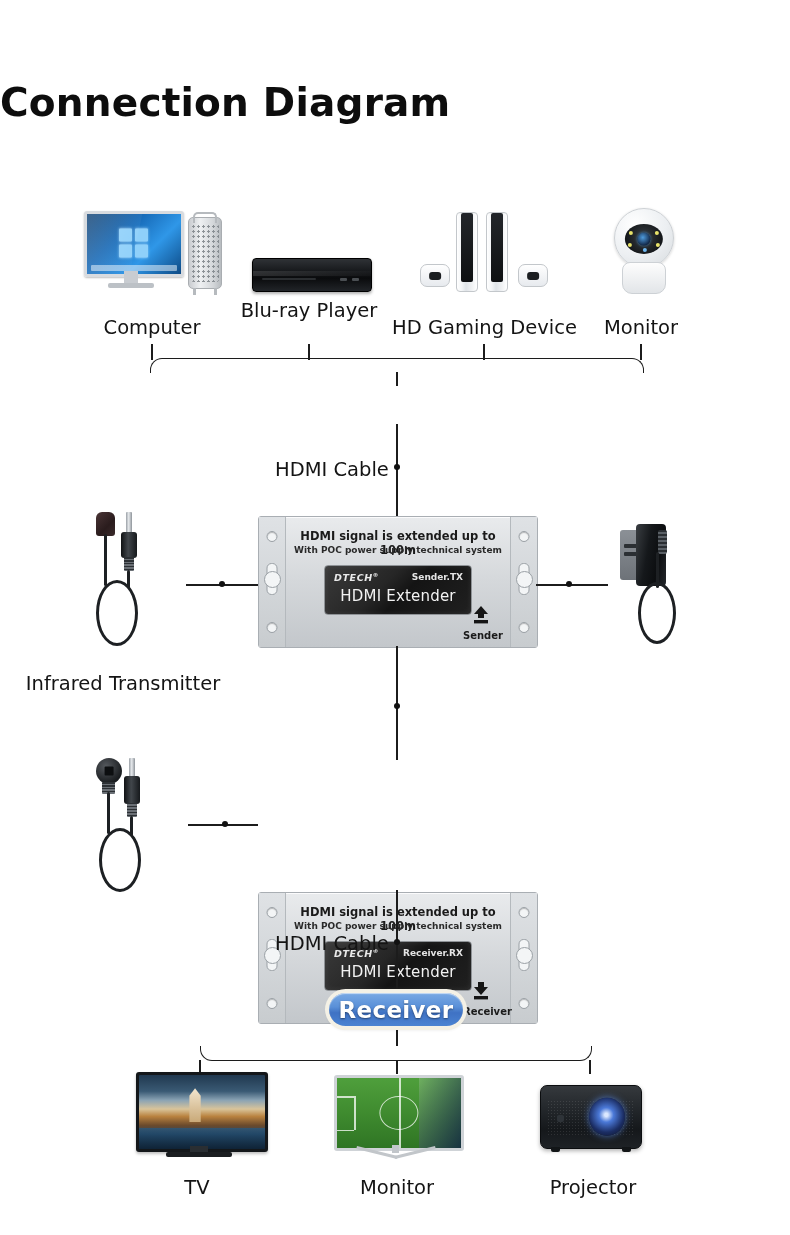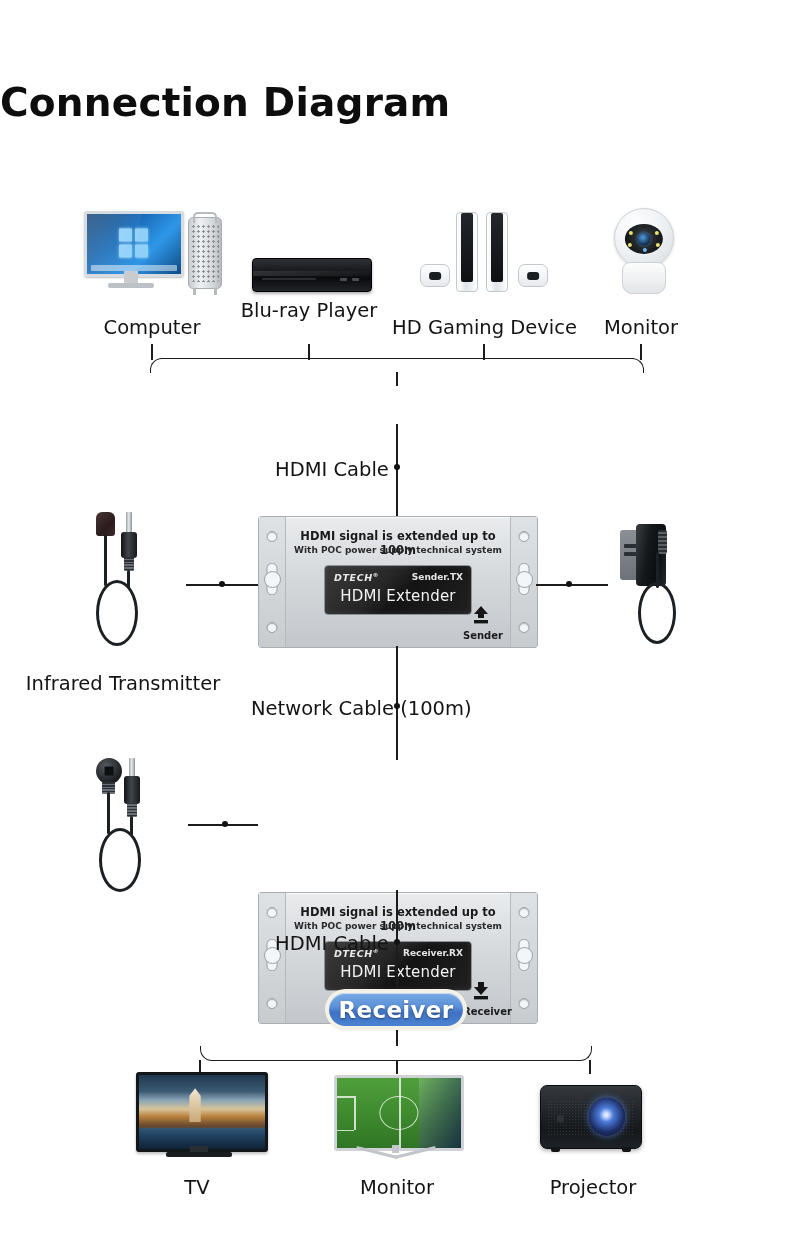--- a/index.html
+++ b/index.html
@@ -443,21 +443,20 @@
       <div class="psu-prong" style="left:4px;top:22px;width:13px;height:4px;"></div>
     </div>
     <div class="psu-body" style="left:16px;top:0;width:30px;height:62px;"></div>
     <div class="psu-conn" style="left:38px;top:6px;width:9px;height:24px;"></div>
     <div class="cable-seg" style="left:36px;top:28px;width:3.4px;height:36px;"></div>
     <div class="cable-loop" style="left:18px;top:58px;width:32px;height:56px;"></div>
   </div>
 
   <div class="abs vline" style="left:396px;top:646px;height:114px;"></div>
   <div class="abs dot" style="left:394px;top:703px;"></div>
-  <div class="abs lbl-left" style="left:251px;top:697px;">Network Cable (100m)</div>
 
   <div class="abs unit" style="left:258px;top:760px;width:278px;height:130px;">
     <div class="ear left">
       <div class="hole" style="top:14px;"></div>
       <div class="keyhole" style="top:46px;"></div>
       <div class="hole" style="bottom:14px;"></div>
     </div>
     <div class="ear right">
       <div class="hole" style="top:14px;"></div>
       <div class="keyhole" style="top:46px;"></div>

